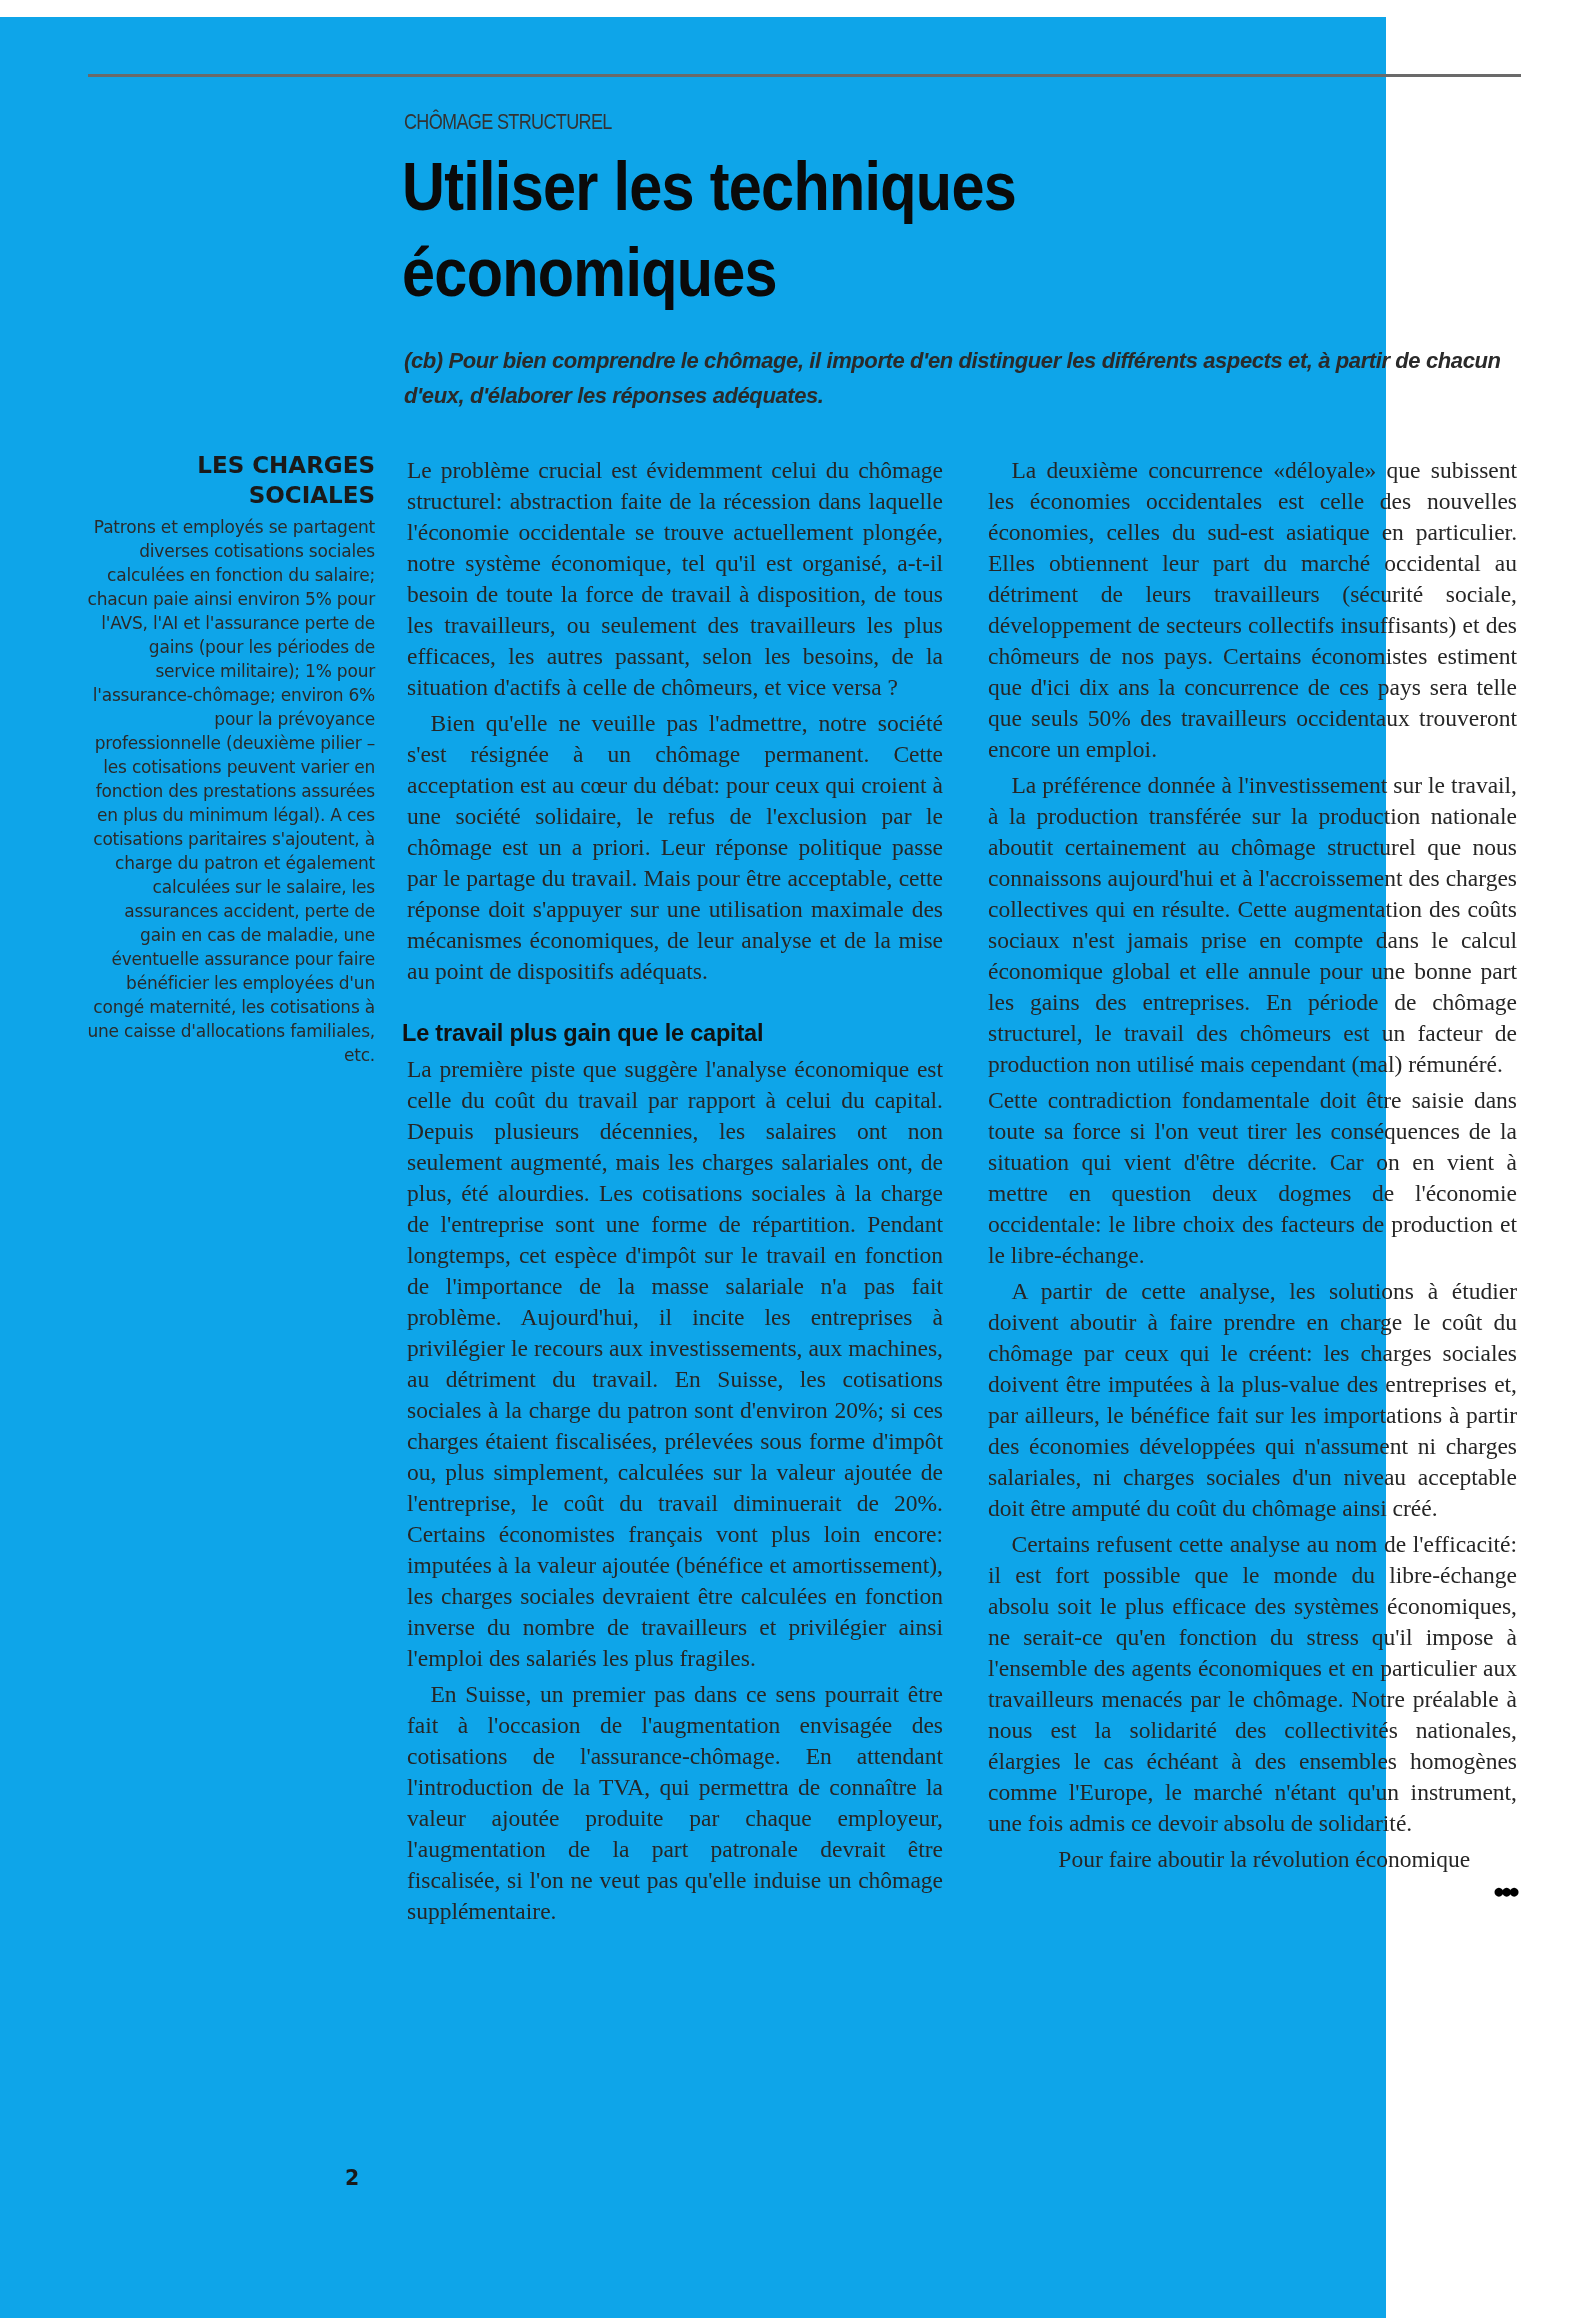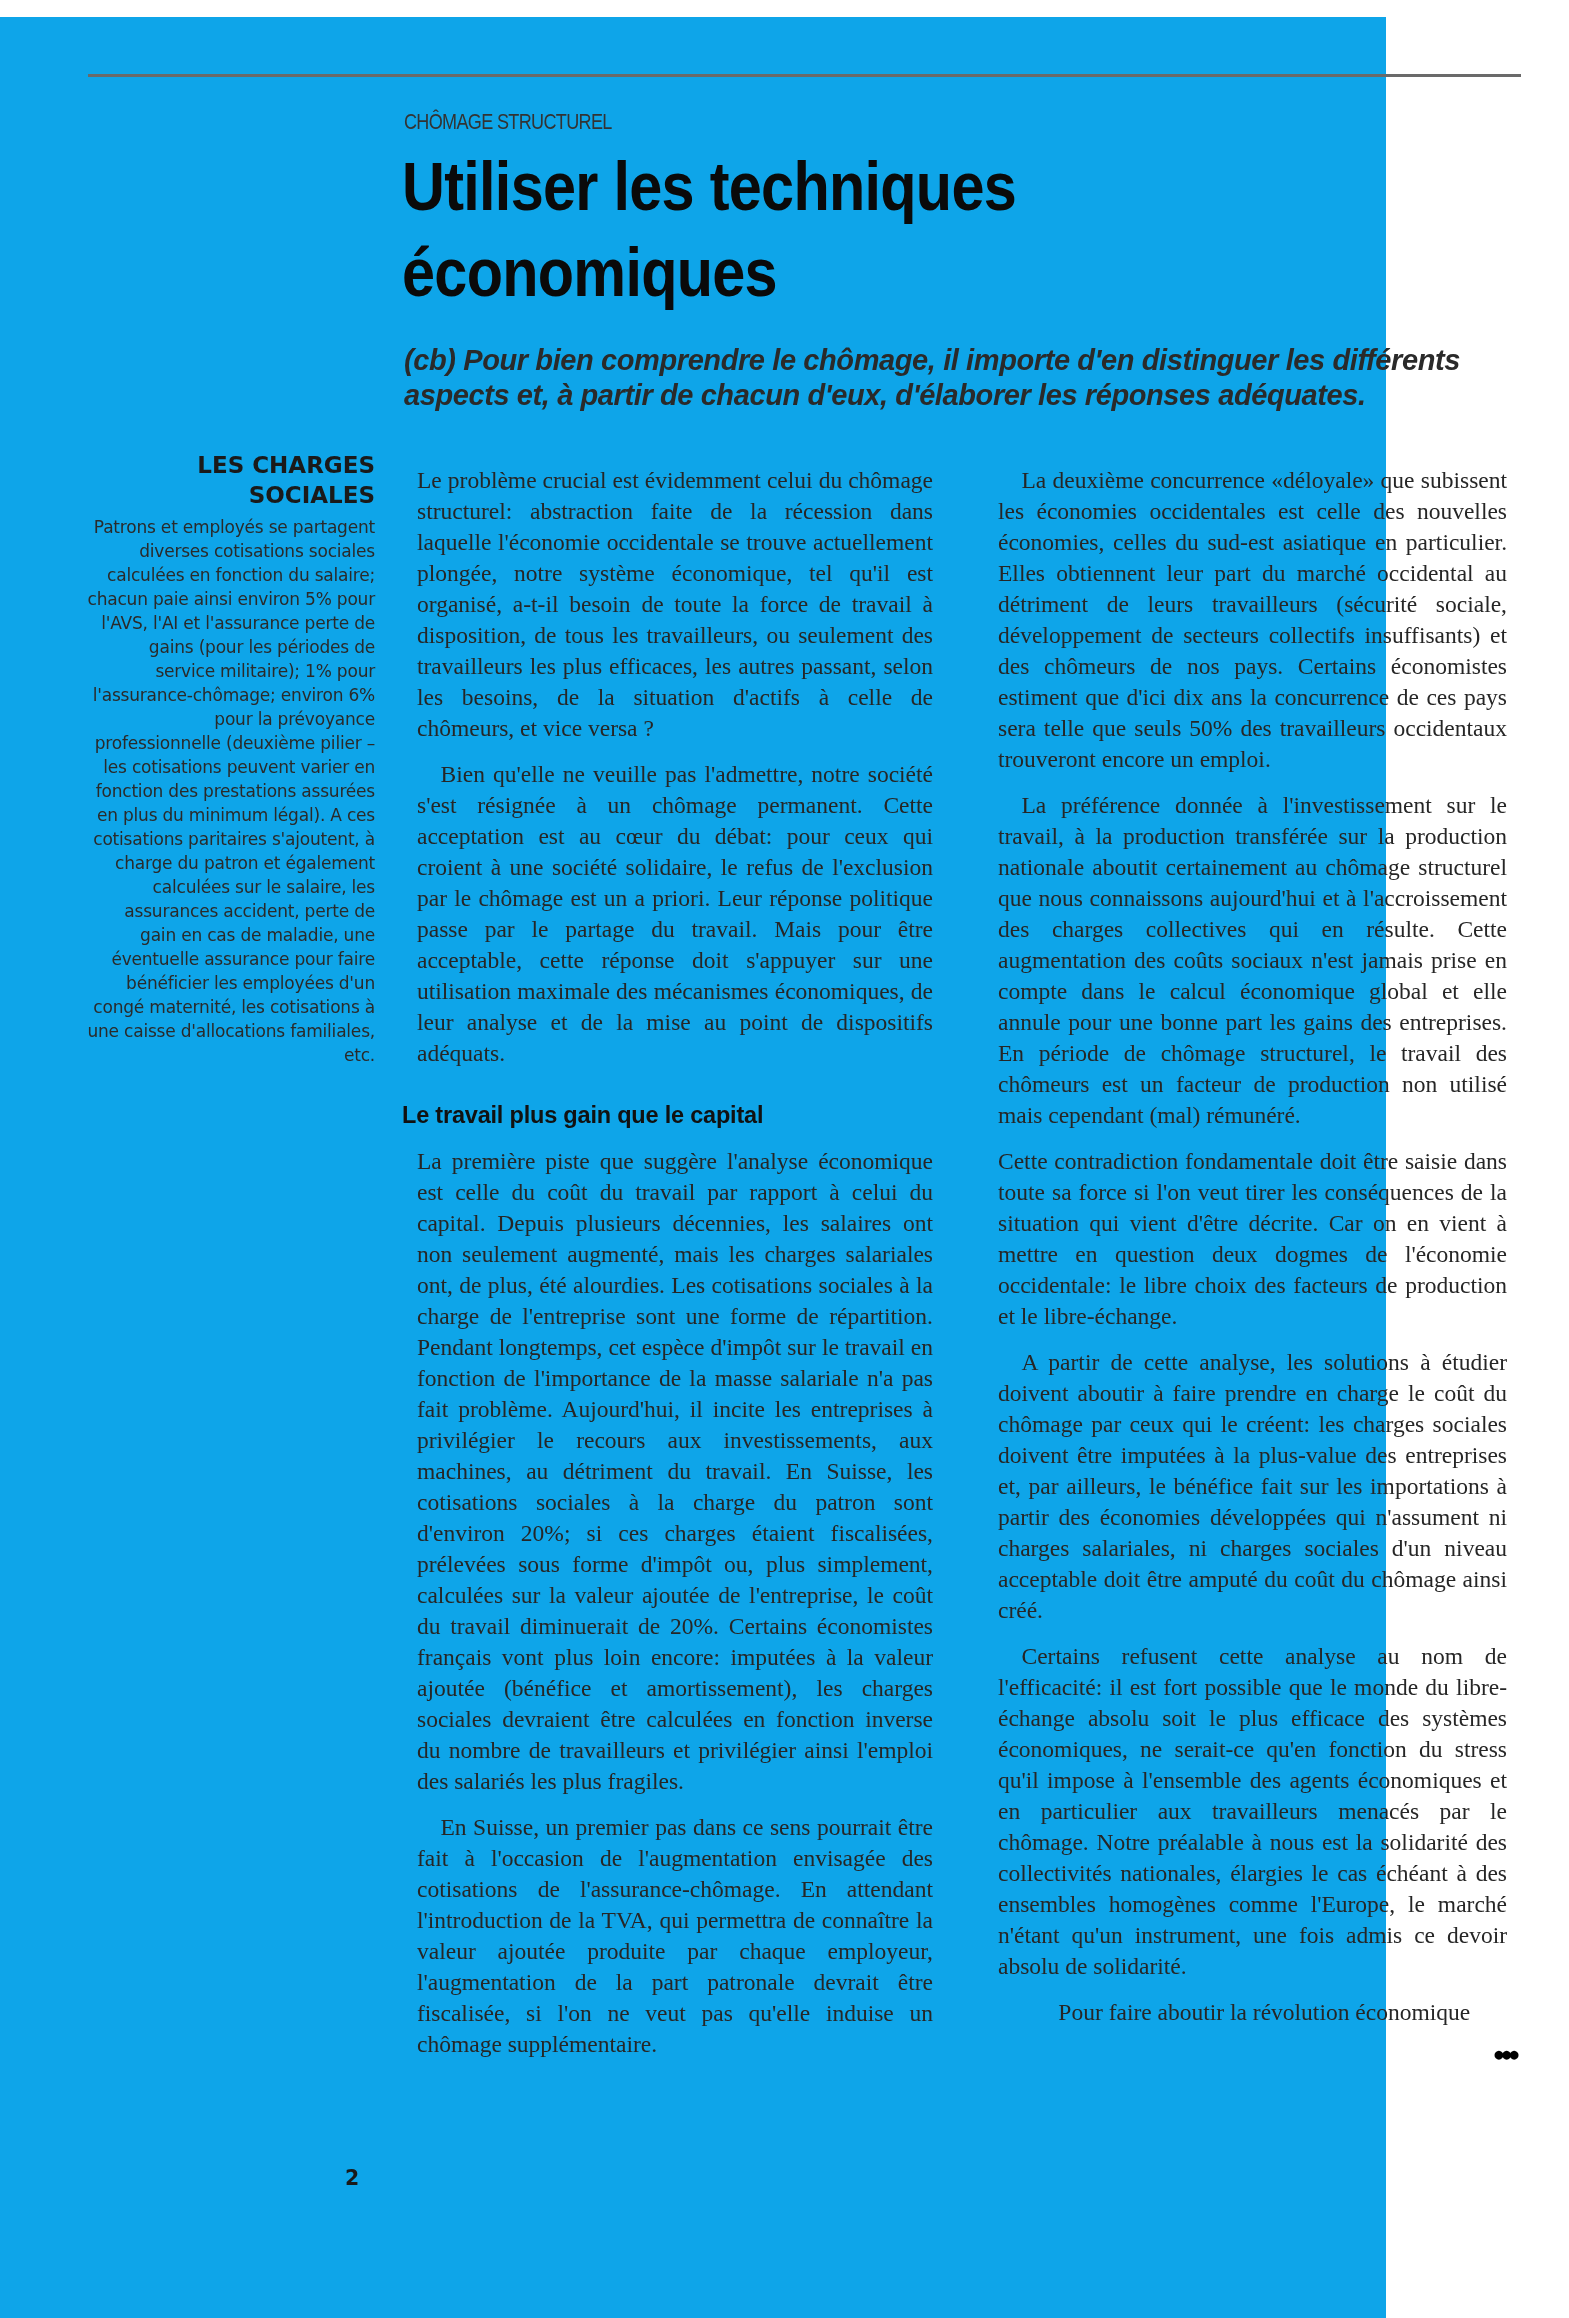--- a/index.html
+++ b/index.html
@@ -2,33 +2,33 @@
 <html style="font-size:12.6px"><head>
 <meta charset="utf-8">
 <style>
   html, body { margin: 0; padding: 0; background: #ffffff; }
   body { width: 1570px; height: 2319px; position: relative; overflow: hidden; color: #1e1e1e; }
   .page { position: absolute; left: 0; top: 17px; width: 1386px; height: 2319px; background: #0ea5e9; }
   .top-rule { position: absolute; left: 88px; top: 57px; width: 1433px; height: 3.1px; background: #6a6a6a; }
 
   .kicker { position: absolute; left: 404px; top: 92px; font-family: "Liberation Sans", sans-serif; font-size: 22px; letter-spacing: -0.8px; color: #333; transform: scaleX(0.82); transform-origin: left top; }
   .title { position: absolute; left: 402px; top: 127px; width: 1020px; font-family: "Liberation Sans", sans-serif; font-weight: bold; font-size: 69px; line-height: 86px; color: #0a0a0a; letter-spacing: -0.8px; transform: scaleX(0.86); transform-origin: left top; }
-  .lead { position: absolute; left: 404px; top: 326px; width: 1154px; font-family: "Liberation Sans", sans-serif; font-style: italic; font-weight: bold; font-size: 29px; line-height: 35px; color: #2a2a2a; letter-spacing: -0.4px; }
+  .lead { position: absolute; left: 404px; top: 326px; width: 1154px; font-family: "Liberation Sans", sans-serif; font-style: italic; font-weight: bold; font-size: 22px; line-height: 35px; color: #2a2a2a; letter-spacing: -0.4px; }
 
   .sidebar { position: absolute; left: 85px; top: 433px; width: 290px; font-family: "DejaVu Sans", sans-serif; color: #2a2a2a; text-align: right; }
   .sidebar-title { font-family: "DejaVu Sans", sans-serif; font-weight: bold; font-size: 23px; line-height: 30px; letter-spacing: 0px; margin: 0 0 4.7px 0; color: #1a1a1a; }
   .sidebar-body { font-size: 17px; line-height: 24px; letter-spacing: -0.2px; margin: 0; }
 
   .footer { position: absolute; left: 85px; top: 2124px; width: 298px; font-family: "DejaVu Sans", sans-serif; font-size: 18px; line-height: 25px; color: #2a2a2a; }
   .footer-page { position: absolute; left: 345px; top: 2149px; font-family: "DejaVu Sans", sans-serif; font-weight: bold; font-size: 20.4px; color: #1a1a1a; }
 
   .col { position: absolute; font-family: "Liberation Serif", serif; font-size: 23.5px; line-height: 31px; color: #262626; text-align: justify; hyphens: manual; }
   .col-mid { left: 402px; top: 433px; width: 546px; }
   .col-right { left: 983px; top: 433px; width: 539px; }
-  .col p { margin: 15px; text-indent: 0; }
+  .col p { margin: 5px; text-indent: 0; }
   .col p.indent { text-indent: 23.5px; }
   .col h2 { font-family: "Liberation Sans", sans-serif; font-weight: bold; font-size: 23.5px; line-height: 31px; margin: 31px 0 1.6px 0; color: #111; letter-spacing: -0.2px; }
   .more-dots { text-align: right; font-size: 20.4px; letter-spacing: -4.7px; line-height: 23.5px; color: #000; margin-top: 1.6px; padding-right: 6.3px; }
 </style>
 </head>
 <body>
 
 <div class="page">
   <div class="top-rule"></div>
 

